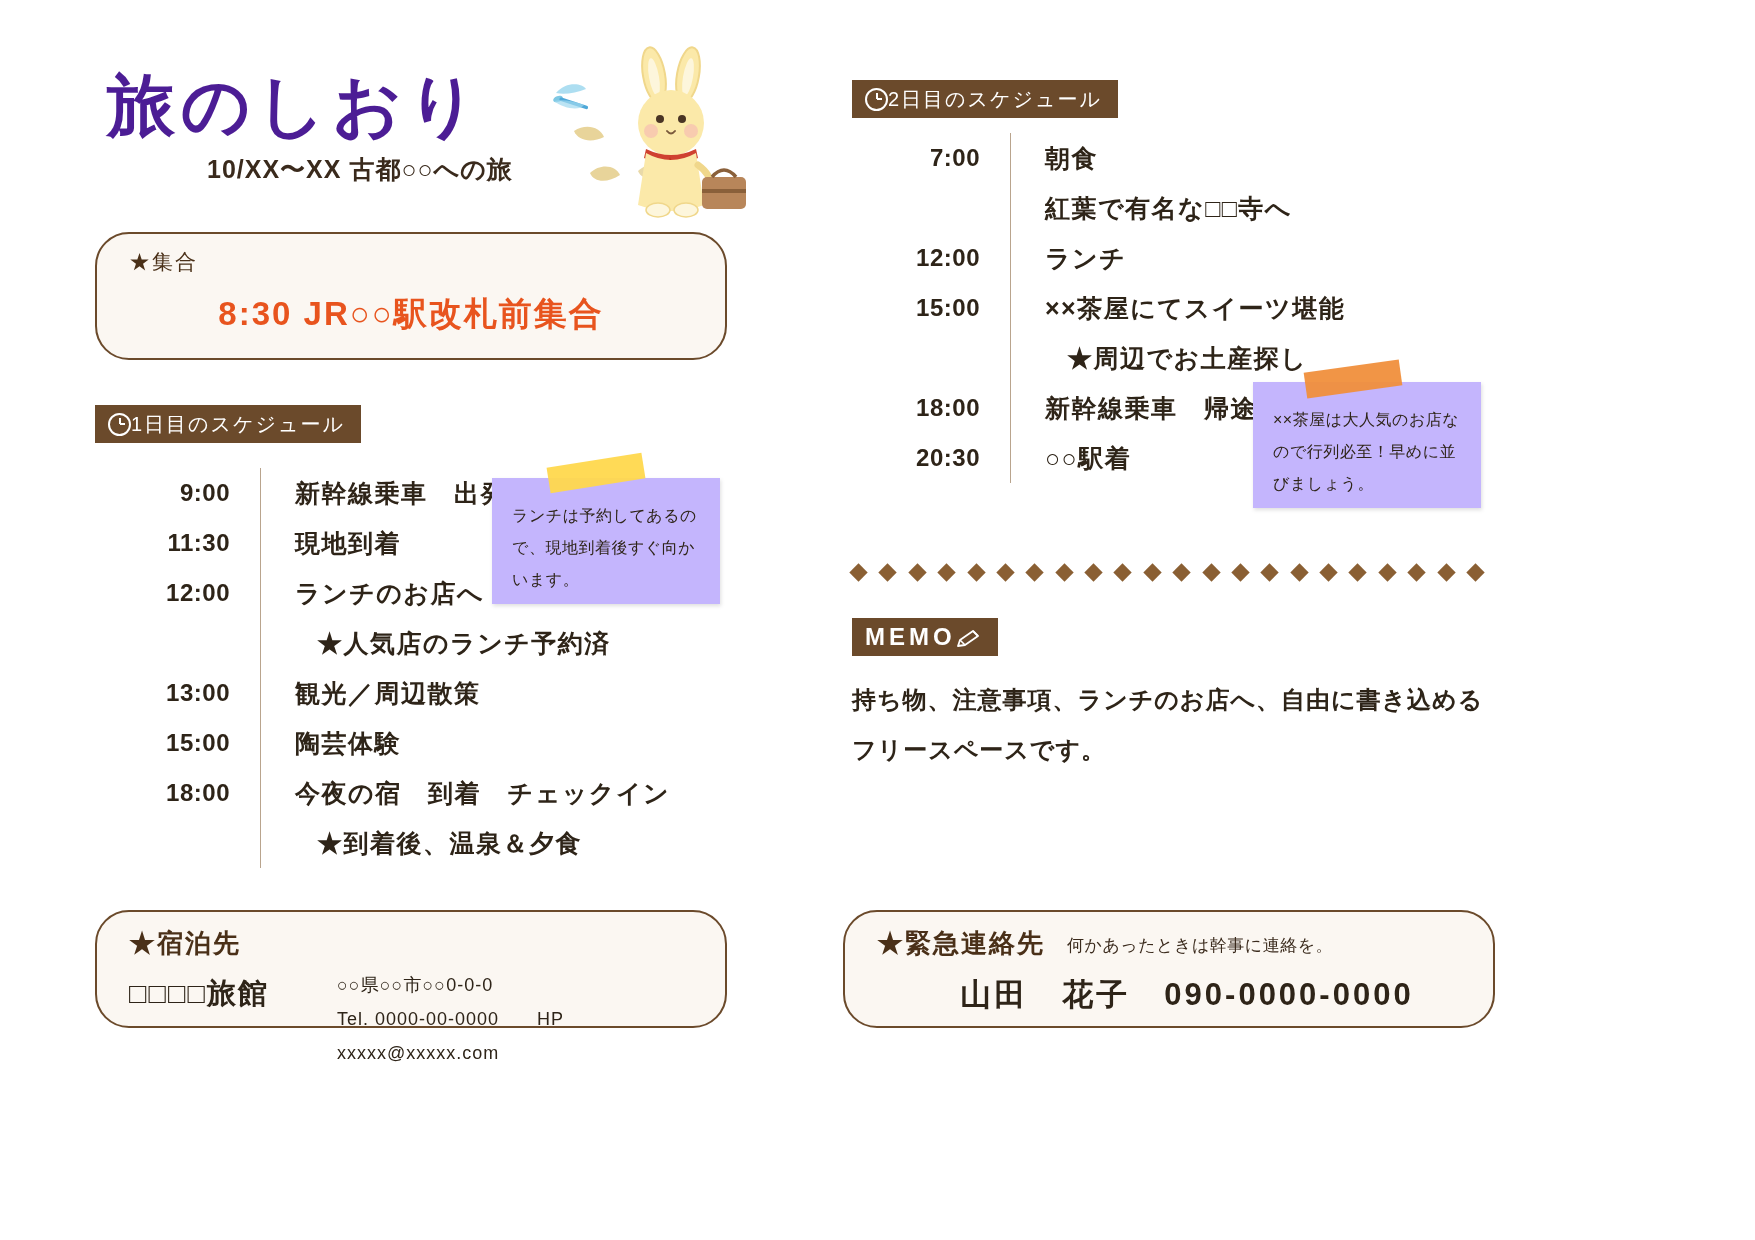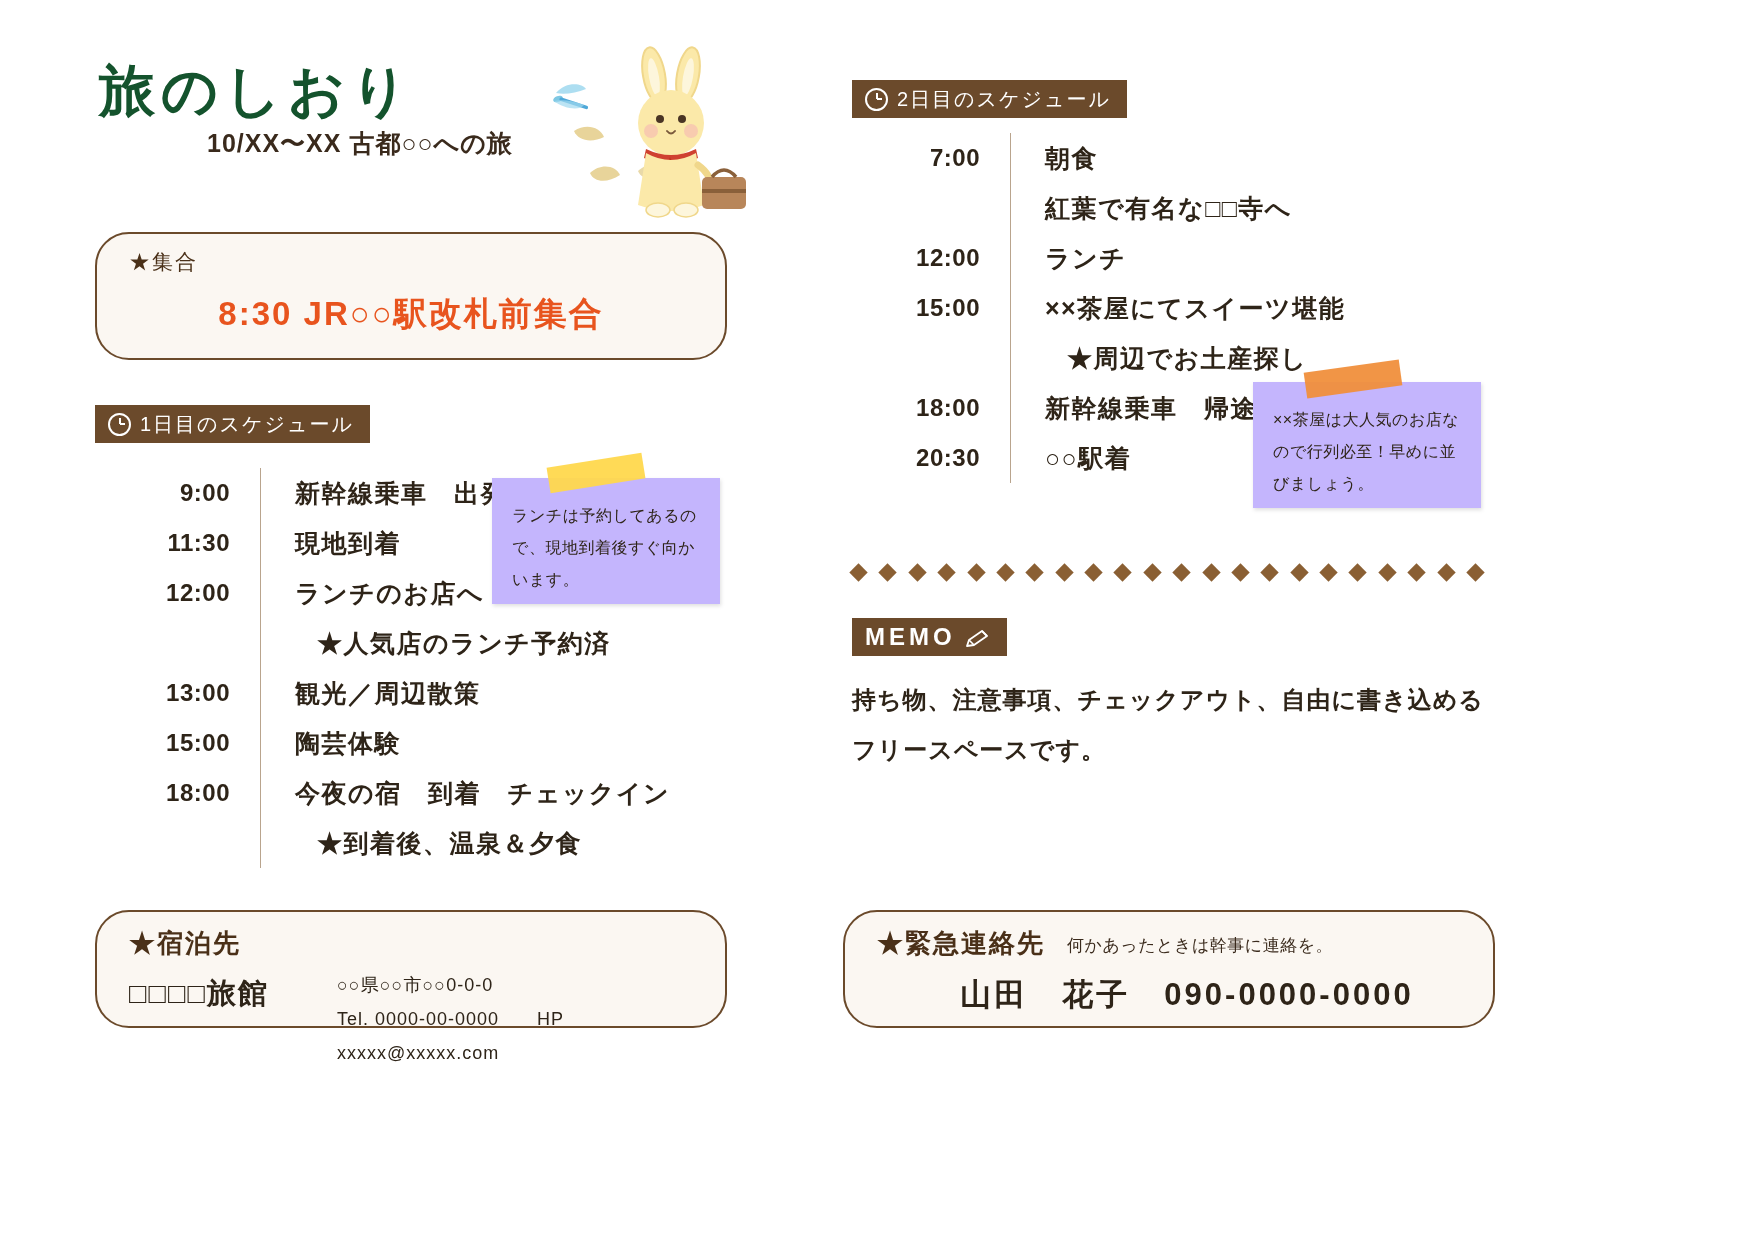--- a/index.html
+++ b/index.html
@@ -23,26 +23,26 @@
   }
 
   
   .title-area {
     position: absolute;
     left: 95px;
     top: 58px;
     width: 700px;
   }
   .main-title {
-    font-size: 56px;
-    font-weight: 700;
-    color: #14532d;
+    font-size: 68px;
+    font-weight: 700;
+    color: #4c1d95;
     letter-spacing: 6px;
     line-height: 1.05;
-    margin: 4px;
+    margin: 12px;
     font-family: "DejaVu Sans", sans-serif;
   }
   .subtitle {
     margin: 6px 0 0 112px;
     font-size: 25px;
     font-weight: 700;
     color: #3a2a1c;
     letter-spacing: 1px;
   }
 
@@ -92,21 +92,20 @@
   }
 
   
   .sec-head {
     position: absolute;
     height: 38px;
     background: #6b4a2b;
     color: #ffffff;
     display: flex;
     align-items: center;
-    gap: 9px;
     padding: 0 16px 0 13px;
     box-sizing: border-box;
     font-size: 20px;
     letter-spacing: 2px;
     font-weight: 400;
   }
   .sec-head.memo {
     font-size: 24px;
     letter-spacing: 4px;
     font-weight: 700;
@@ -479,21 +478,21 @@
     <span>MEMO</span>
     <span class="pencil">
       <svg width="26" height="20" viewBox="0 0 26 20" xmlns="http://www.w3.org/2000/svg">
         <path d="M2 17 L4 11 L17 2 L22 7 L9 16 Z" fill="none" stroke="#ffffff" stroke-width="1.8" stroke-linejoin="round"></path>
         <path d="M4 11 L9 16" stroke="#ffffff" stroke-width="1.6"></path>
         <path d="M17 2 L22 7" stroke="#ffffff" stroke-width="1.6"></path>
       </svg>
     </span>
   </div>
 
-  <div class="memo-body">持ち物、注意事項、チェックアウト、自由に書き込めるフリースペースです。</div>
+  <div class="memo-body">持ち物、注意事項、ランチのお店へ、自由に書き込めるフリースペースです。</div>
 
   <div class="round-box stay-box">
     <div class="box-label">★宿泊先</div>
     <div class="stay-name">□□□□旅館</div>
     <div class="stay-addr">
       <div>○○県○○市○○0-0-0</div>
       <div>Tel. 0000-00-0000　　HP  xxxxx@xxxxx.com</div>
     </div>
   </div>
 

